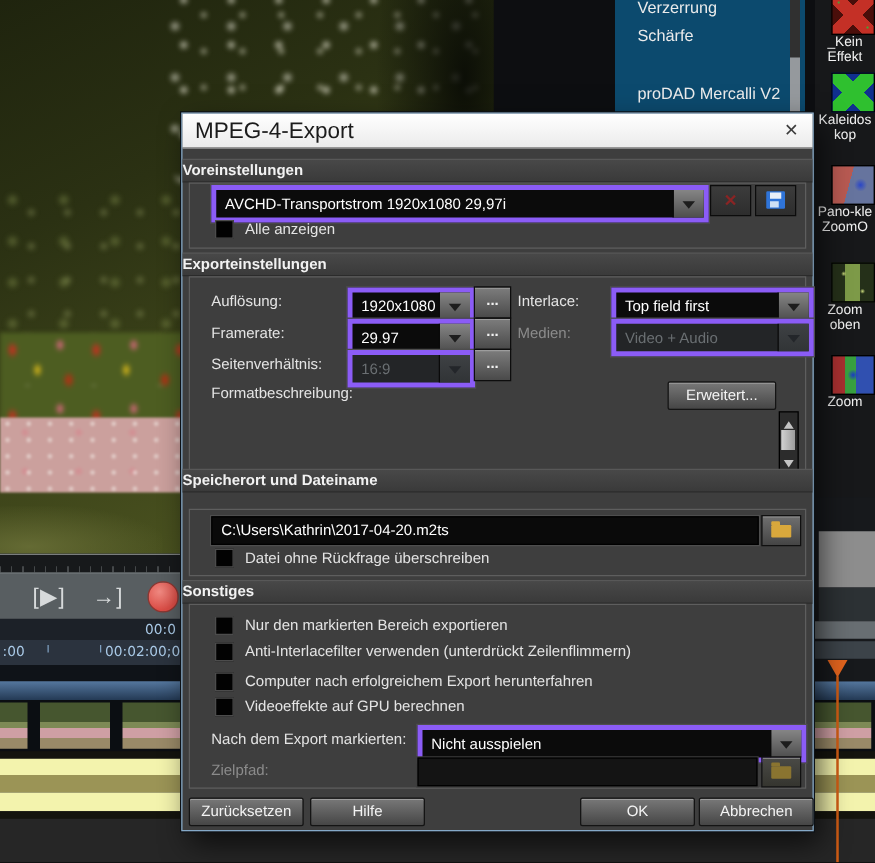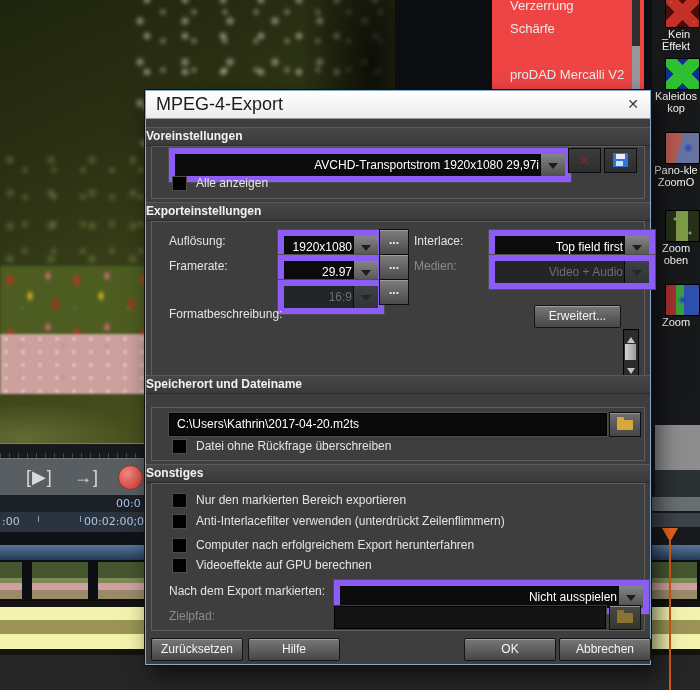--- a/index.html
+++ b/index.html
@@ -36,21 +36,21 @@
       radial-gradient(circle 4px at 6px 5px, rgba(244,240,234,.7), rgba(244,240,234,0) 70%),
       radial-gradient(circle 6px at 20px 12px, rgba(216,130,140,.65), rgba(216,130,140,0) 70%);
     background-size:17px 13px,43px 31px;filter:blur(1px);}
   .ph-path{position:absolute;left:0;top:392px;width:447px;height:51px;
     background:linear-gradient(#6a5f4c 0 7%, #988callow 7%, #97876c 7% 58%, #8c7c61 100%);}
   .ph-grass{position:absolute;left:0;top:405px;width:130px;height:38px;
     background:radial-gradient(ellipse at 18% 85%, rgba(104,110,54,.9), rgba(104,110,54,0) 75%);}
   #bg-right{position:absolute;left:395px;top:0;width:305px;height:443px;background:#0d0e11;}
 
   
-  #menu{position:absolute;left:492px;top:0;width:152px;height:96px;background:#ef4444;overflow:hidden;}
+  #menu{position:absolute;left:492px;top:0;width:152px;height:96px;background:#0c4a6e;overflow:hidden;}
   .menu-item{position:absolute;left:0;width:100%;height:23px;line-height:23px;padding-left:18px;
     color:#ebebeb;font-size:13px;box-sizing:border-box;white-space:nowrap;}
   #menu-sb{position:absolute;left:140px;top:0;width:8px;height:96px;background:#303030;}
   #menu-sb-thumb{position:absolute;left:0;top:46px;width:8px;height:50px;background:#95999d;}
 
   
   #fxpanel{position:absolute;left:652px;top:0;width:48px;height:400px;background:#17181a;overflow:hidden;}
   .fx{position:absolute;left:13px;width:33px;height:30px;border:1px solid #000;}
   .fx-label{position:absolute;left:1px;width:46px;color:#f2f2f2;font-size:11px;line-height:12px;
     text-align:center;word-wrap:break-word;}
@@ -113,22 +113,22 @@
     background:linear-gradient(#ffffff,#ebebeb);border-bottom:1px solid #9a9a9a;}
   #title{position:absolute;left:10px;top:0;line-height:27px;font-size:18px;color:#1b1b1b;}
   #close{position:absolute;right:8px;top:4px;width:18px;height:18px;line-height:18px;text-align:center;
     font-size:14px;color:#3c3c3c;cursor:default;}
   .hdr{position:absolute;left:0;width:100%;height:17px;line-height:17px;
     background:linear-gradient(#484848,#3a3a3a);border-top:1px solid #585858;border-bottom:1px solid #2b2b2b;
     color:#f2f2f2;font-weight:bold;font-size:12px;}
   .grp{position:absolute;left:5px;width:492px;border:1px solid #5e5e5e;}
   .lbl{position:absolute;color:#e4e4e4;font-size:12px;line-height:22px;white-space:nowrap;}
   .lbl.dis{color:#8b8b8b;}
-  .dd{position:absolute;height:22px;background:#0b0b0b;border:6px solid #8b5cf6;
-    box-shadow:0 0 0 1px #4e4e4e;text-align:right;}
+  .dd{position:absolute;height:22px;background:#0b0b0b;border:4px solid #8b5cf6;
+    box-shadow:0 0 0 1px #4e4e4e;}
   .dd .val{position:absolute;left:7px;top:0;right:26px;color:#fff;font-size:12px;line-height:22px;
     overflow:hidden;white-space:nowrap;}
   .dd .arrow{position:absolute;right:0;top:0;width:24px;height:100%;
     background:linear-gradient(#858585,#4e4e4e);border-left:1px solid #0a0a0a;}
   .tri{position:absolute;left:50%;top:50%;margin:-2px 0 0 -5px;width:0;height:0;
     border:5px solid transparent;border-top:6px solid #1d1d1d;}
   .dd.dis{background:#232527;}
   .dd.dis .val{color:#6a6f72;}
   .dd.dis .arrow{background:linear-gradient(#3e4144,#313436);}
   .dd.dis .tri{border-top-color:#23262a;}
@@ -298,20 +298,21 @@
     </div>
     <div class="mini" style="left:233px;top:163px">...</div>
     <span class="lbl dis" style="left:268px;top:164px">Medien:</span>
     <div class="dd dis" style="left:343px;top:164px;width:154px">
       <span class="val">Video + Audio</span>
       <span class="arrow">
           <span class="tri"></span>
         </span>
     </div>
 
+    <span class="lbl" style="left:23px;top:189px">Seitenverhältnis:</span>
     <div class="dd dis" style="left:132px;top:189px;width:94px">
       <span class="val">16:9</span>
       <span class="arrow">
           <span class="tri"></span>
         </span>
     </div>
     <div class="mini" style="left:233px;top:188px">...</div>
 
     <span class="lbl" style="left:23px;top:212px">Formatbeschreibung:</span>
     <div class="pbtn" style="left:388px;top:214px;width:85px">Erweitert...</div>

